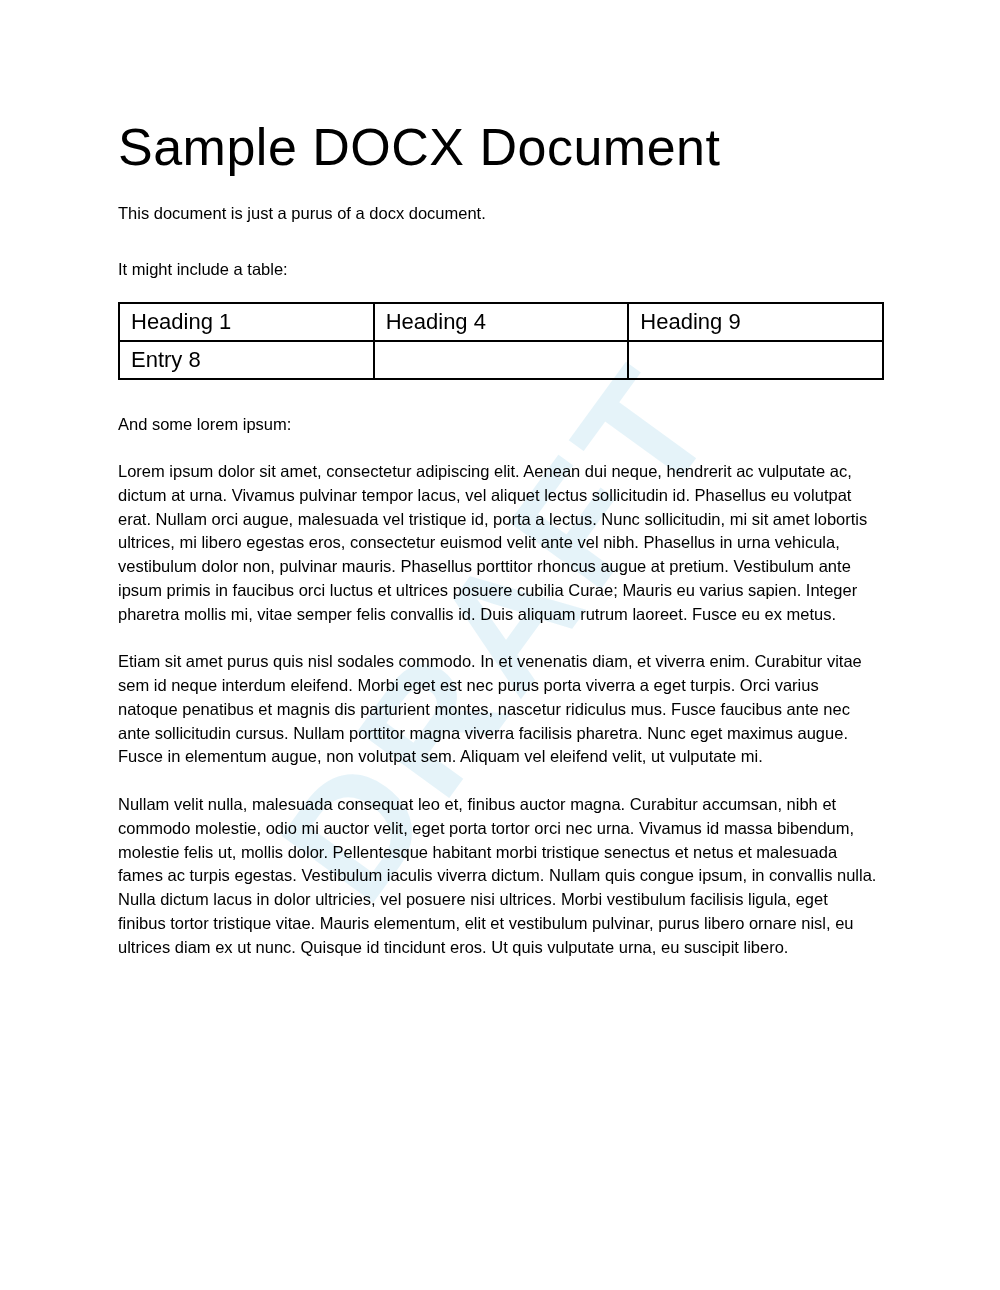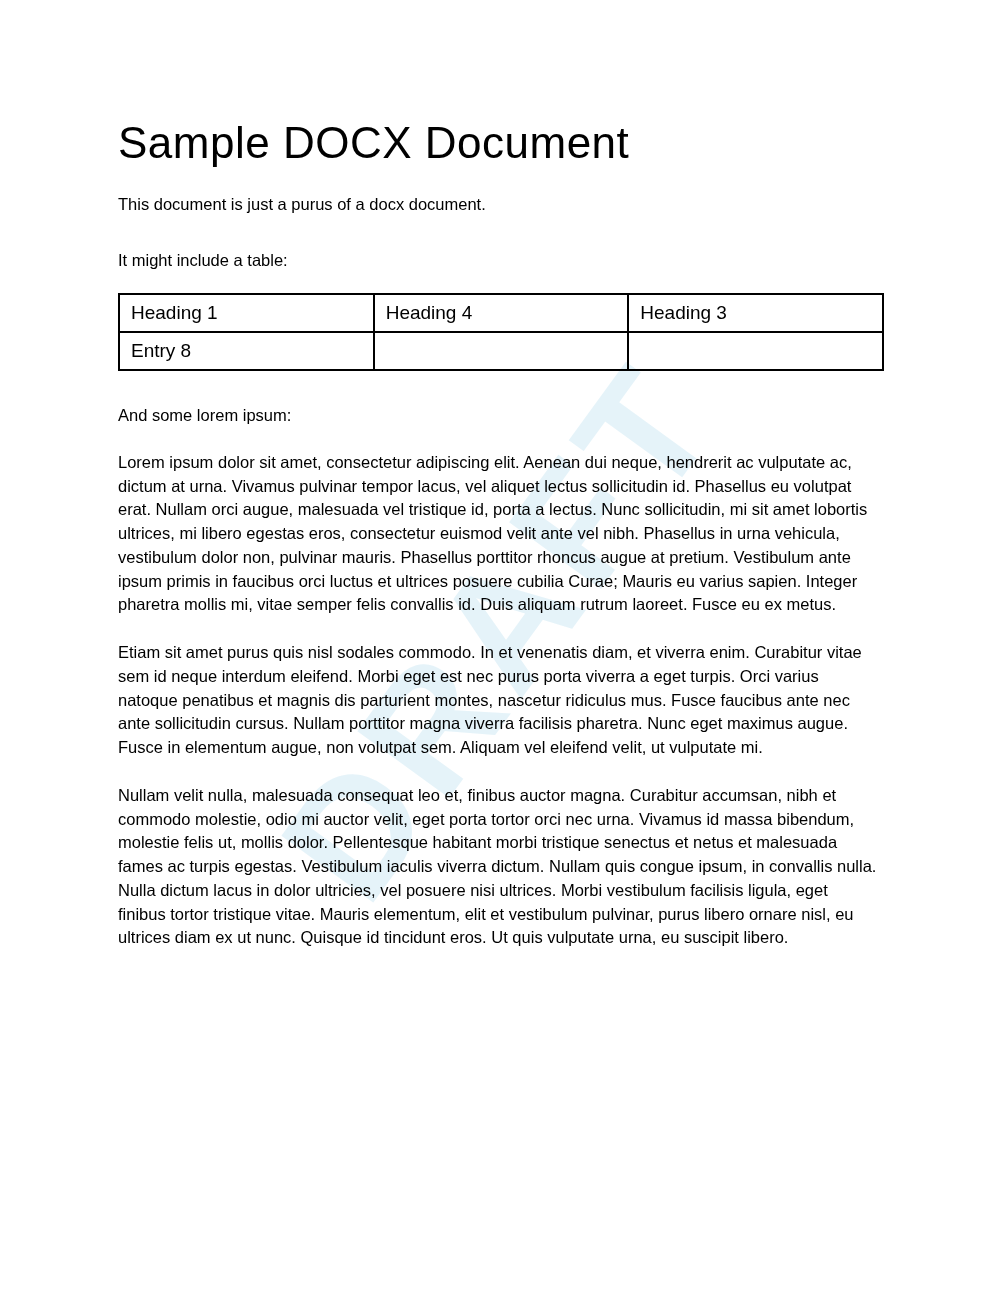--- a/index.html
+++ b/index.html
@@ -32,21 +32,21 @@
     user-select: none;
   }
   .content {
     position: relative;
     z-index: 1;
     padding: 0 120px 0 118px;
   }
   .doc-title {
     margin: 0;
     padding-top: 118px;
-    font-size: 44px;
+    font-size: 52px;
     font-weight: 400;
     line-height: 1.15;
     letter-spacing: 0.5px;
   }
   .intro {
     margin: 0;
     margin-top: 24px;
     font-size: 16.5px;
     line-height: 1.4;
   }
@@ -59,21 +59,21 @@
   table.sample-table {
     border-collapse: collapse;
     width: 766px;
     margin-top: 21px;
     table-layout: fixed;
   }
   table.sample-table td {
     border: 2px solid #000000;
     height: 36px;
     padding: 0 11px;
-    font-size: 19px;
+    font-size: 22px;
     vertical-align: middle;
     overflow: hidden;
   }
   .lorem-lead {
     margin: 0;
     margin-top: 33px;
     font-size: 16.5px;
     line-height: 1.4;
   }
   .para {
@@ -97,21 +97,21 @@
 
     <p class="intro">This document is just a purus of a docx document.</p>
 
     <p class="table-lead">It might include a table:</p>
 
     <table class="sample-table">
       <tbody>
         <tr>
           <td>Heading 1</td>
           <td>Heading 4</td>
-          <td>Heading 3</td>
+          <td>Heading 9</td>
         </tr>
         <tr>
           <td>Entry 8</td>
           <td></td>
           <td></td>
         </tr>
       </tbody>
     </table>
 
     <p class="lorem-lead">And some lorem ipsum:</p>

